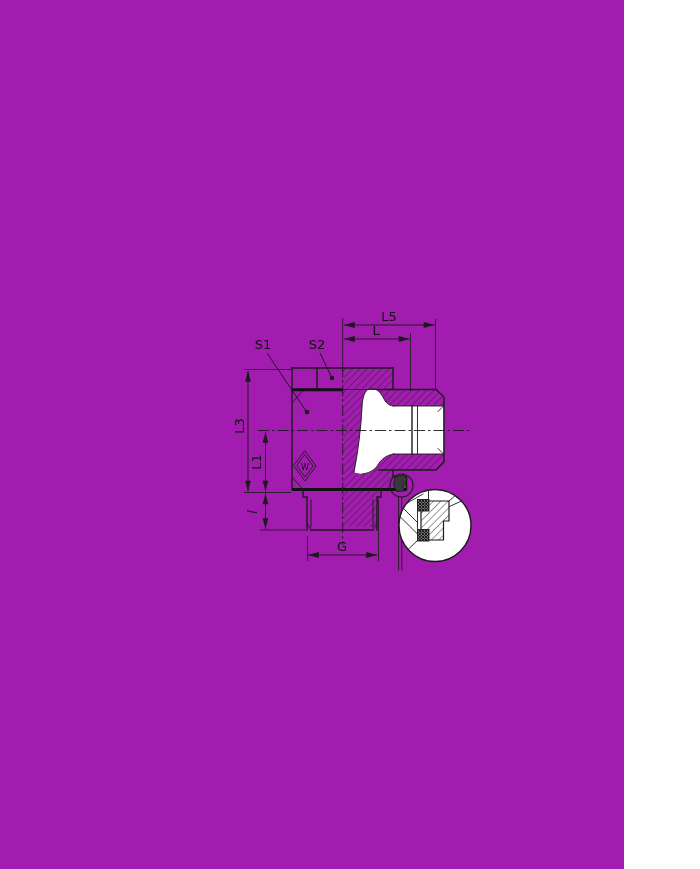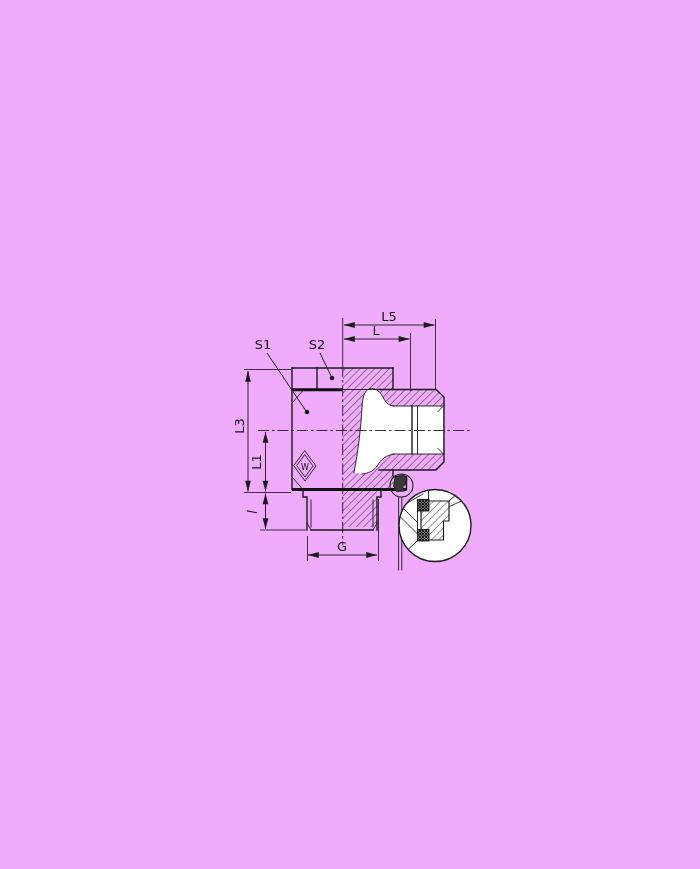--- a/index.html
+++ b/index.html
@@ -1,19 +1,19 @@
 <!DOCTYPE html>
 <html><head>
 <meta charset="utf-8">
 <style>
   html,body{margin:0;padding:0;background:#ffffff;}
   #canvas{
     position:relative;
-    width:700px;height:869px;
-    background:#f0abfc;
+    width:624px;height:869px;
+    background:#a21caf;
     overflow:hidden;
     font-family:"DejaVu Sans", sans-serif;
   }
   svg{display:block;}
   .outline{stroke:#1b1b1b;stroke-width:1.4;fill:none;stroke-linecap:square;}
   .thin{stroke:#1b1b1b;stroke-width:0.9;fill:none;stroke-linecap:square;}
   .thick{stroke:#111;stroke-width:3;fill:none;stroke-linecap:butt;}
   .dim{stroke:#1b1b1b;stroke-width:0.95;fill:none;
        marker-start:url(#arrow);marker-end:url(#arrow);}
   .ext{stroke:#1b1b1b;stroke-width:0.85;fill:none;}

